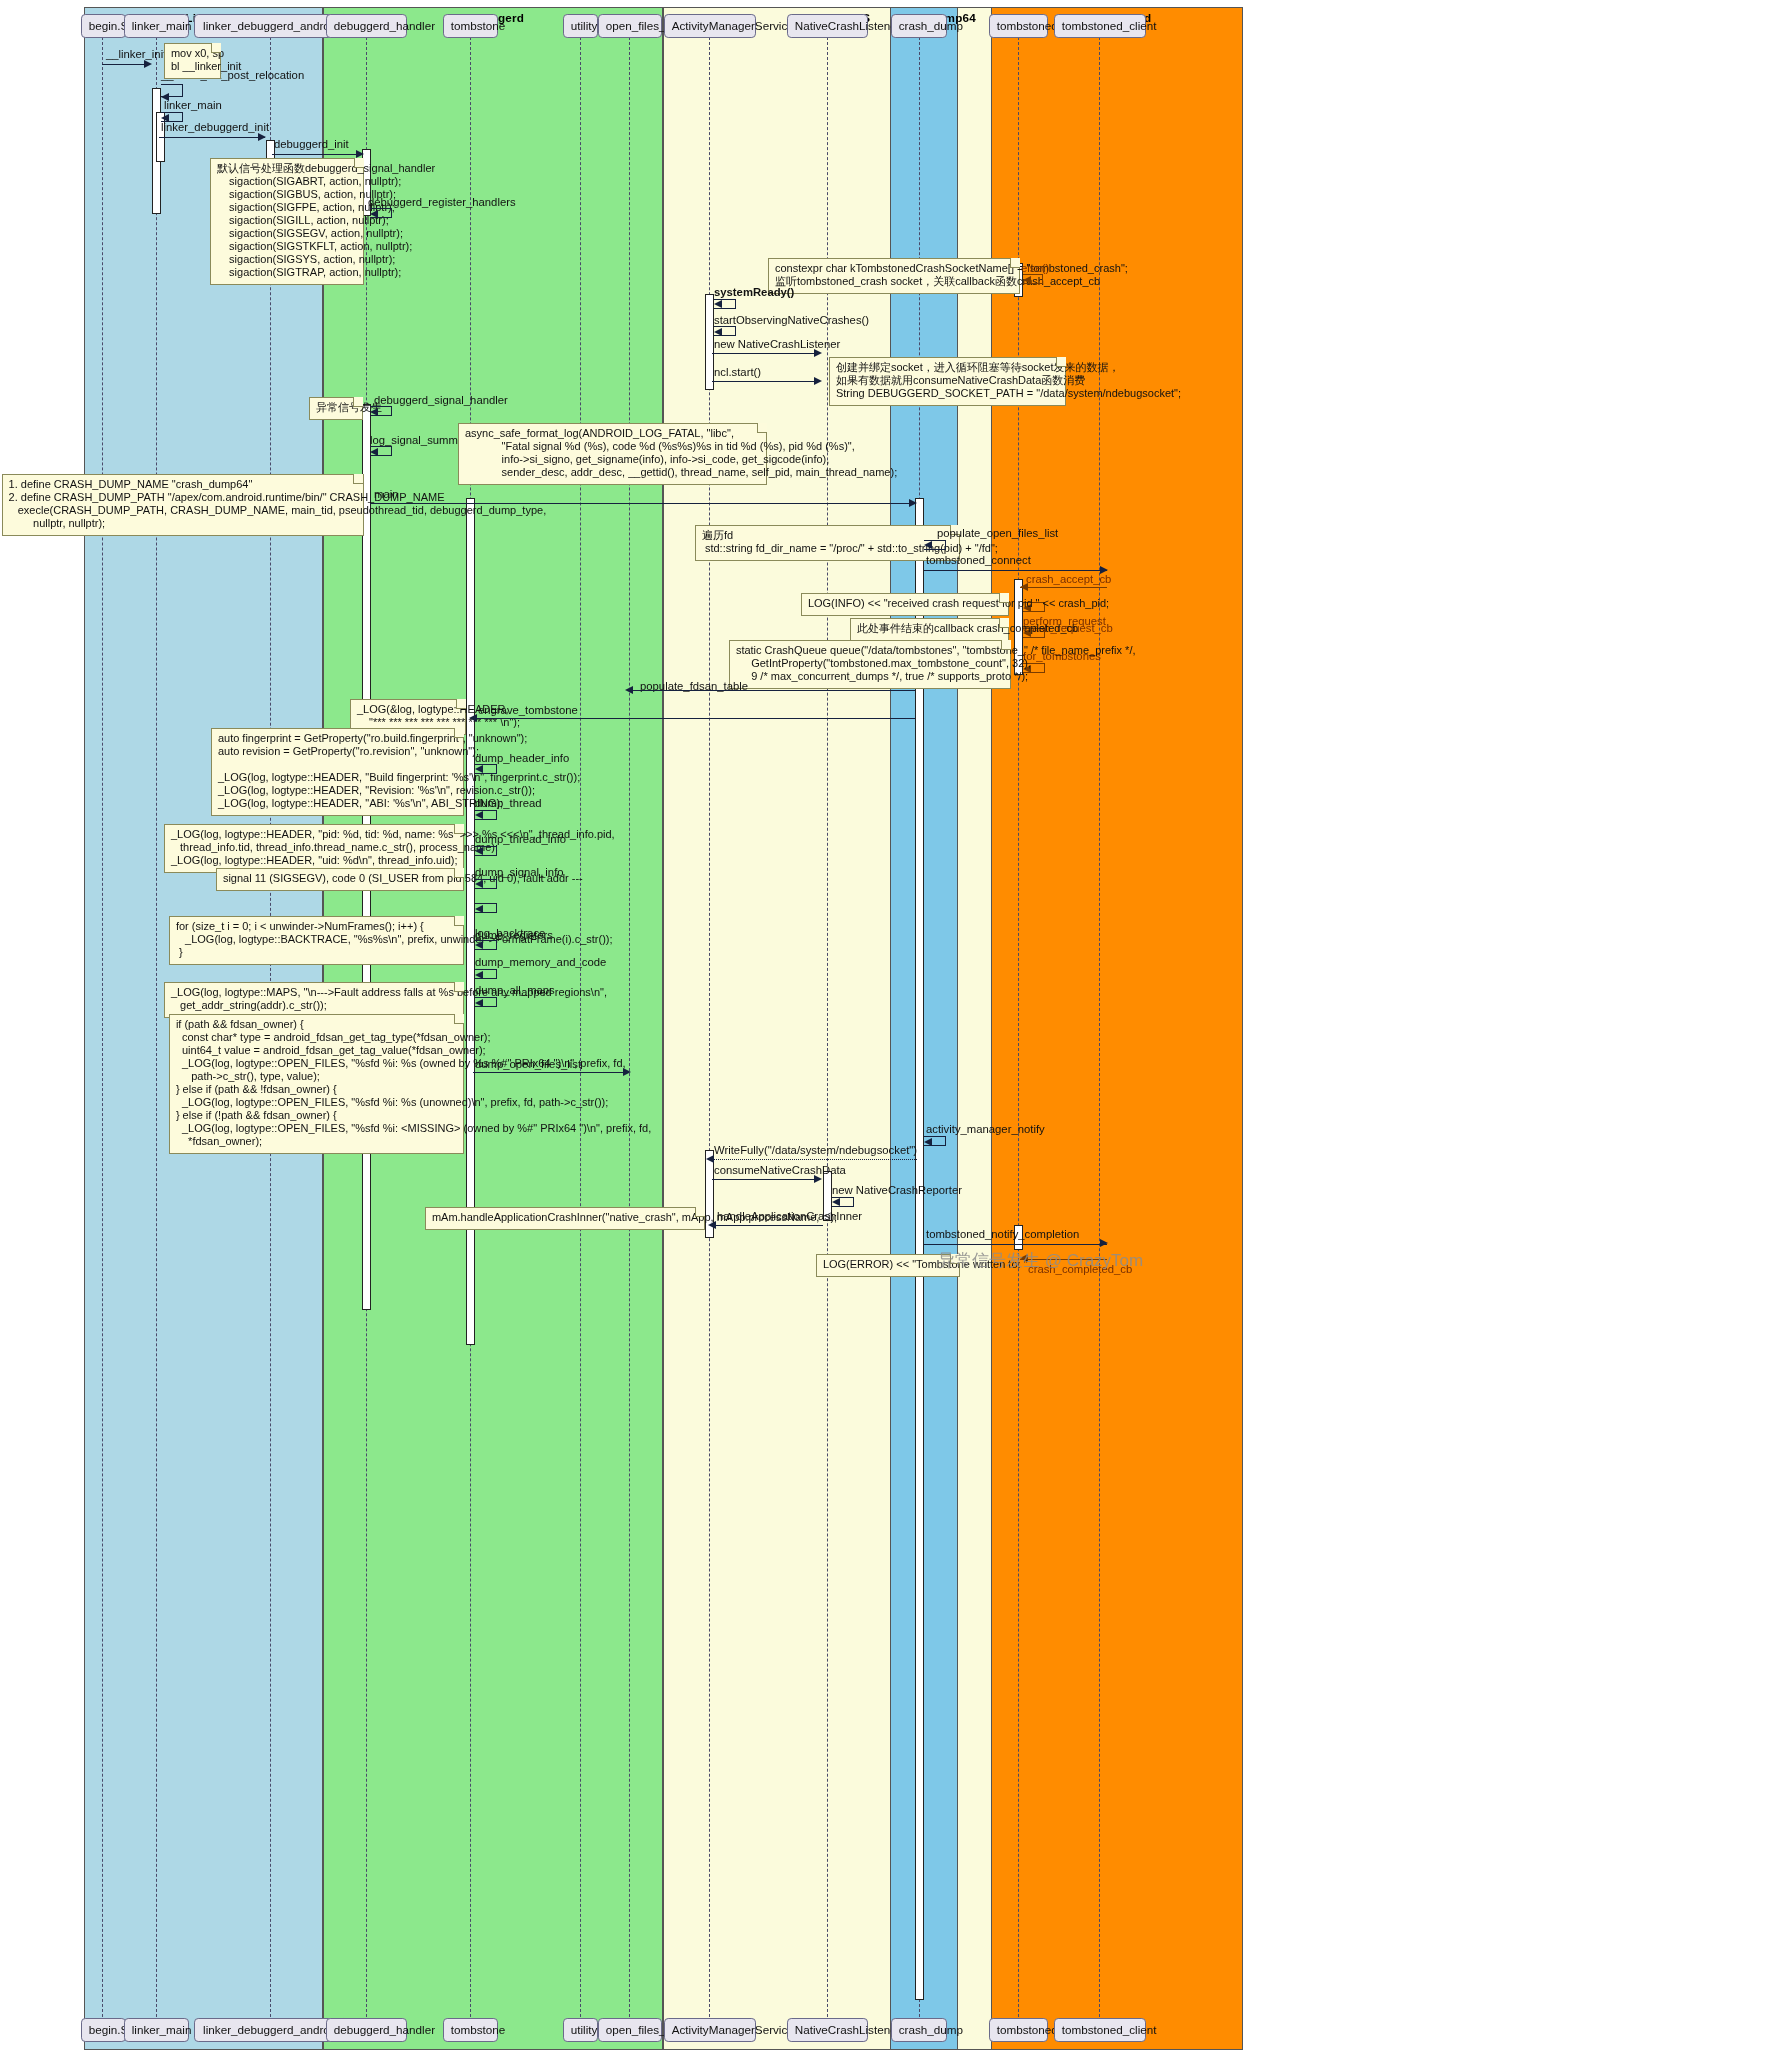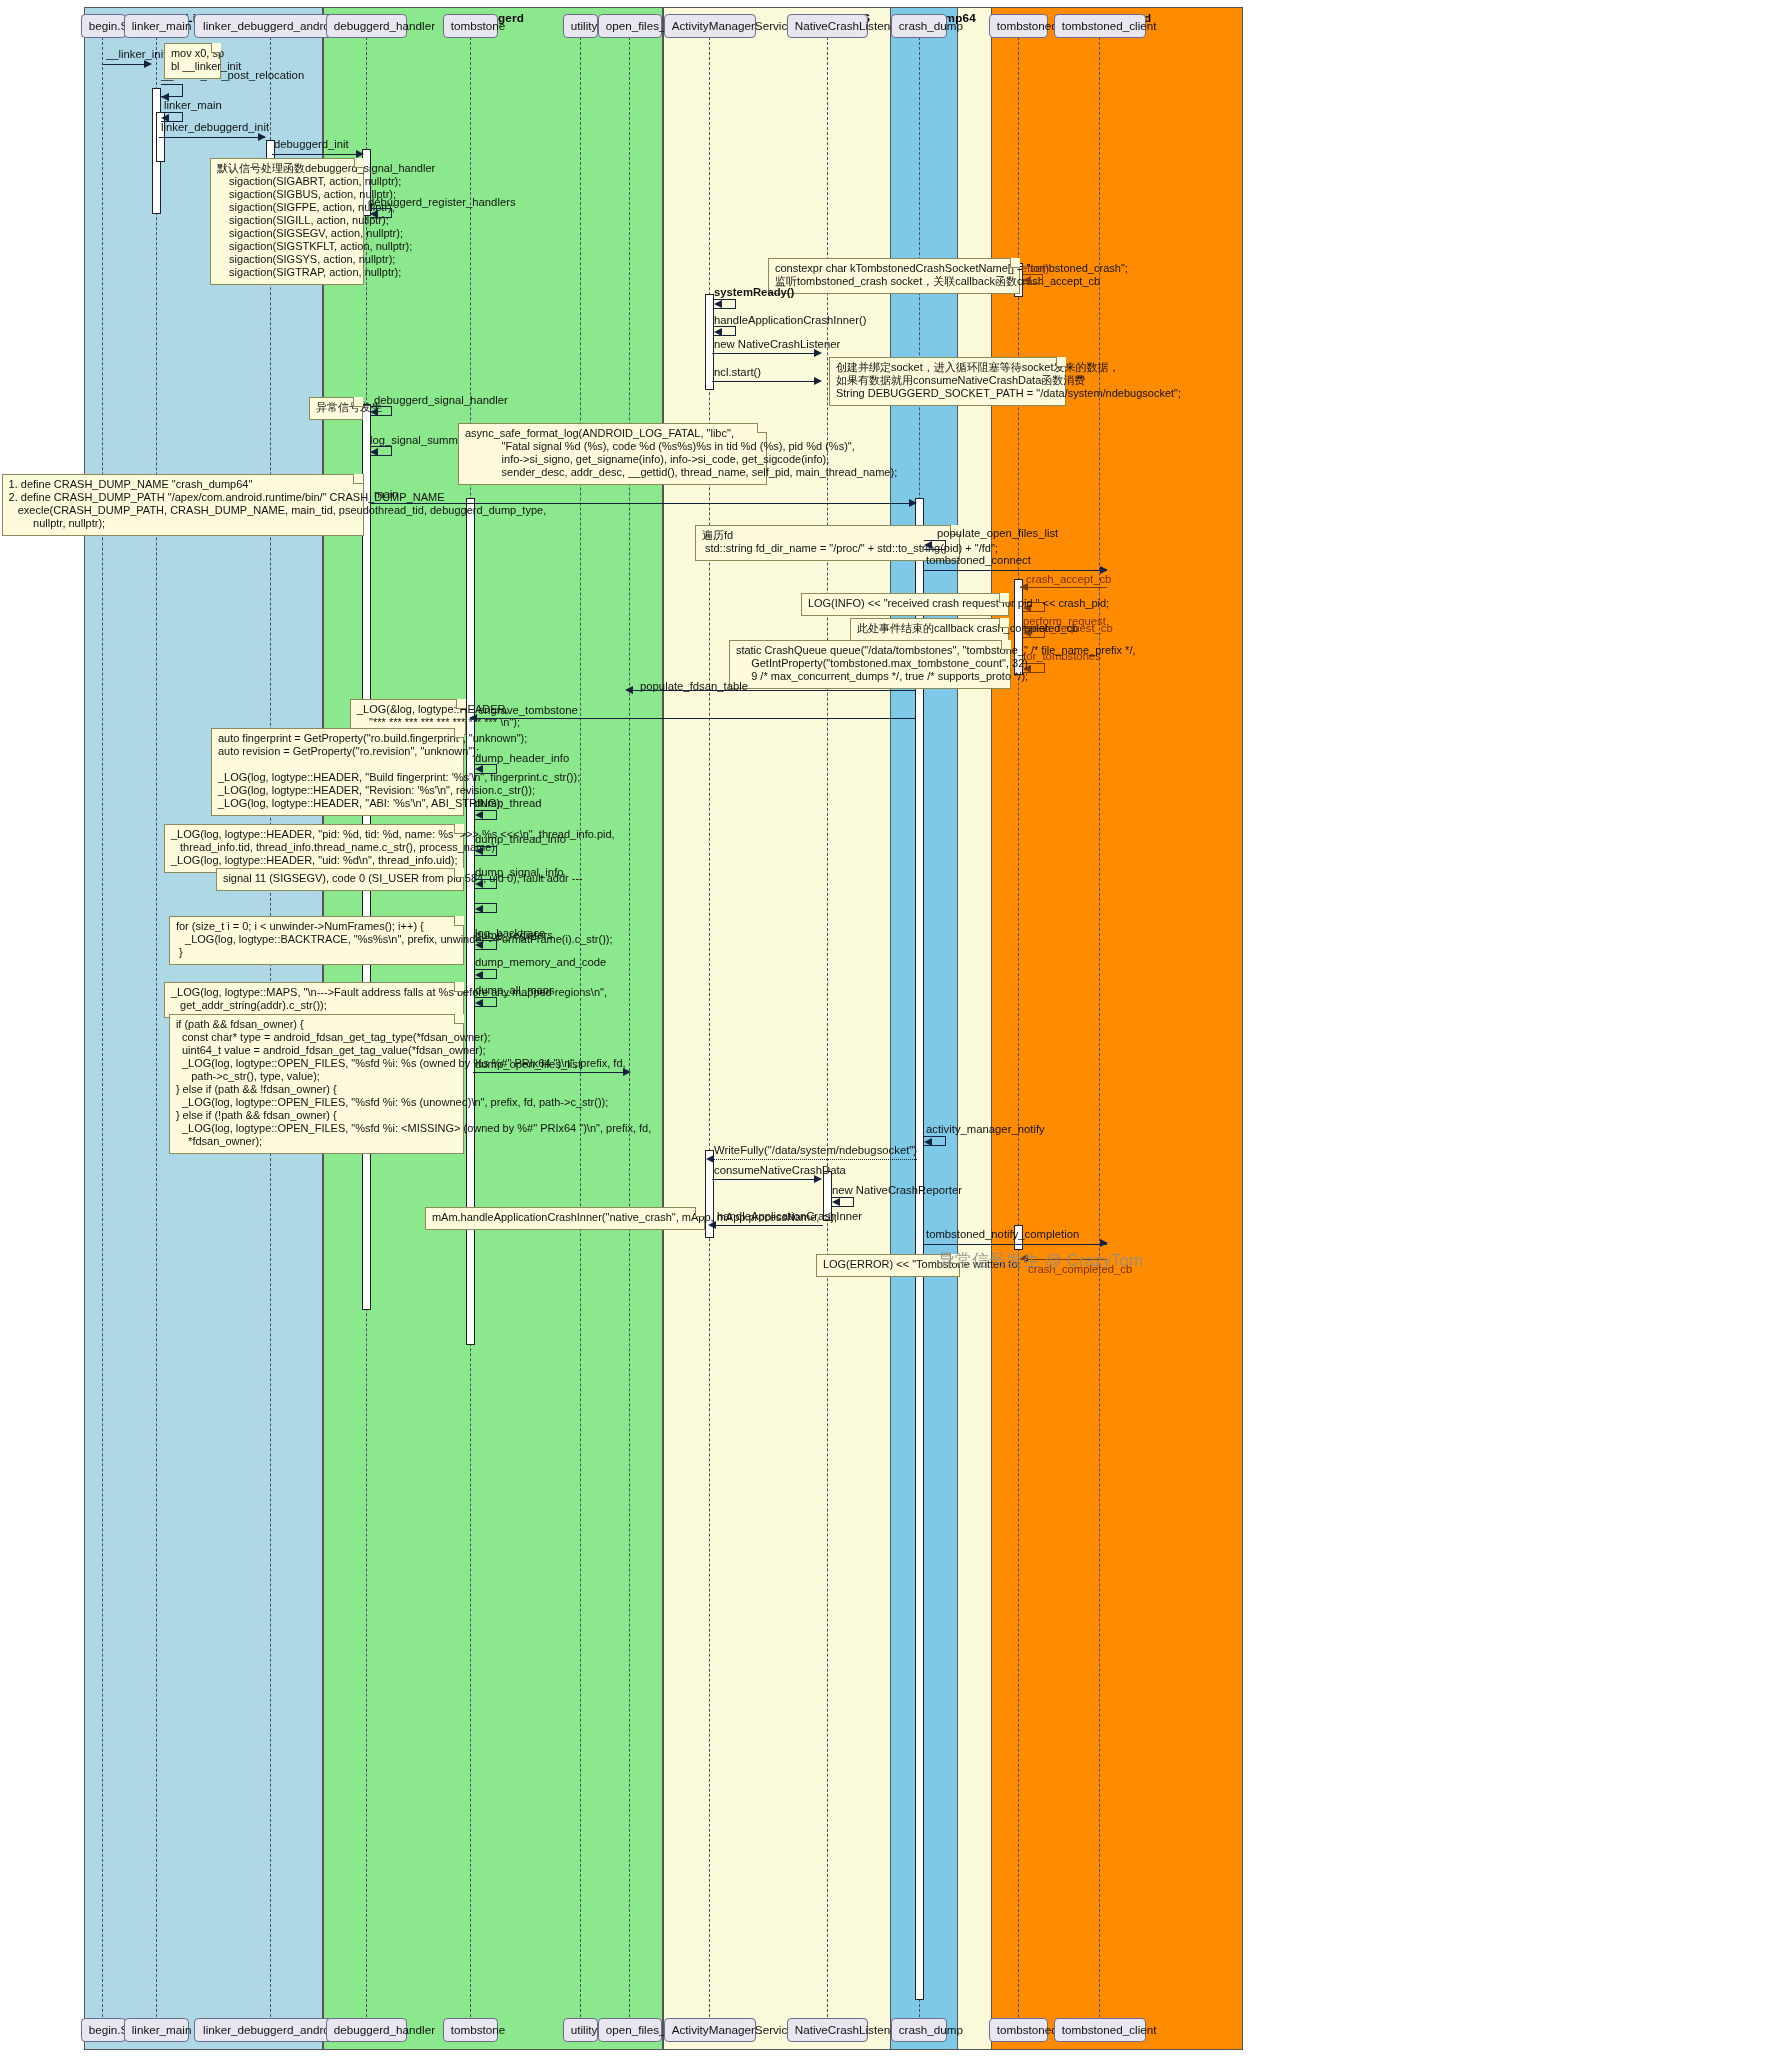--- a/index.html
+++ b/index.html
@@ -166,21 +166,21 @@
 监听tombstoned_crash socket，关联callback函数crash_accept_cb</div>
 
   <div class="msglabel or" style="left:1021px;top:263px;">else()</div>
   <div class="selfcall orange" style="left:1023px;top:274px;width:20px;height:10px;"></div>
   <div class="arrowL orange" style="left:1023px;top:276px;"></div>
 
   <div class="msglabel" style="left:714px;top:287px;font-weight:bold;">systemReady()</div>
   <div class="selfcall" style="left:714px;top:299px;width:22px;height:10px;"></div>
   <div class="arrowL" style="left:714px;top:300px;"></div>
 
-  <div class="msglabel" style="left:714px;top:315px;">handleApplicationCrashInner()</div>
+  <div class="msglabel" style="left:714px;top:315px;">startObservingNativeCrashes()</div>
   <div class="selfcall" style="left:714px;top:326px;width:22px;height:10px;"></div>
   <div class="arrowL" style="left:714px;top:328px;"></div>
 
   <div class="msglabel" style="left:714px;top:339px;">new NativeCrashListener</div>
   <div class="msg" style="left:712px;top:353px;width:106px;"></div>
   <div class="arrowR" style="left:814px;top:349px;"></div>
 
   <div class="msglabel" style="left:714px;top:367px;">ncl.start()</div>
   <div class="msg" style="left:712px;top:381px;width:106px;"></div>
   <div class="arrowR" style="left:814px;top:377px;"></div>

